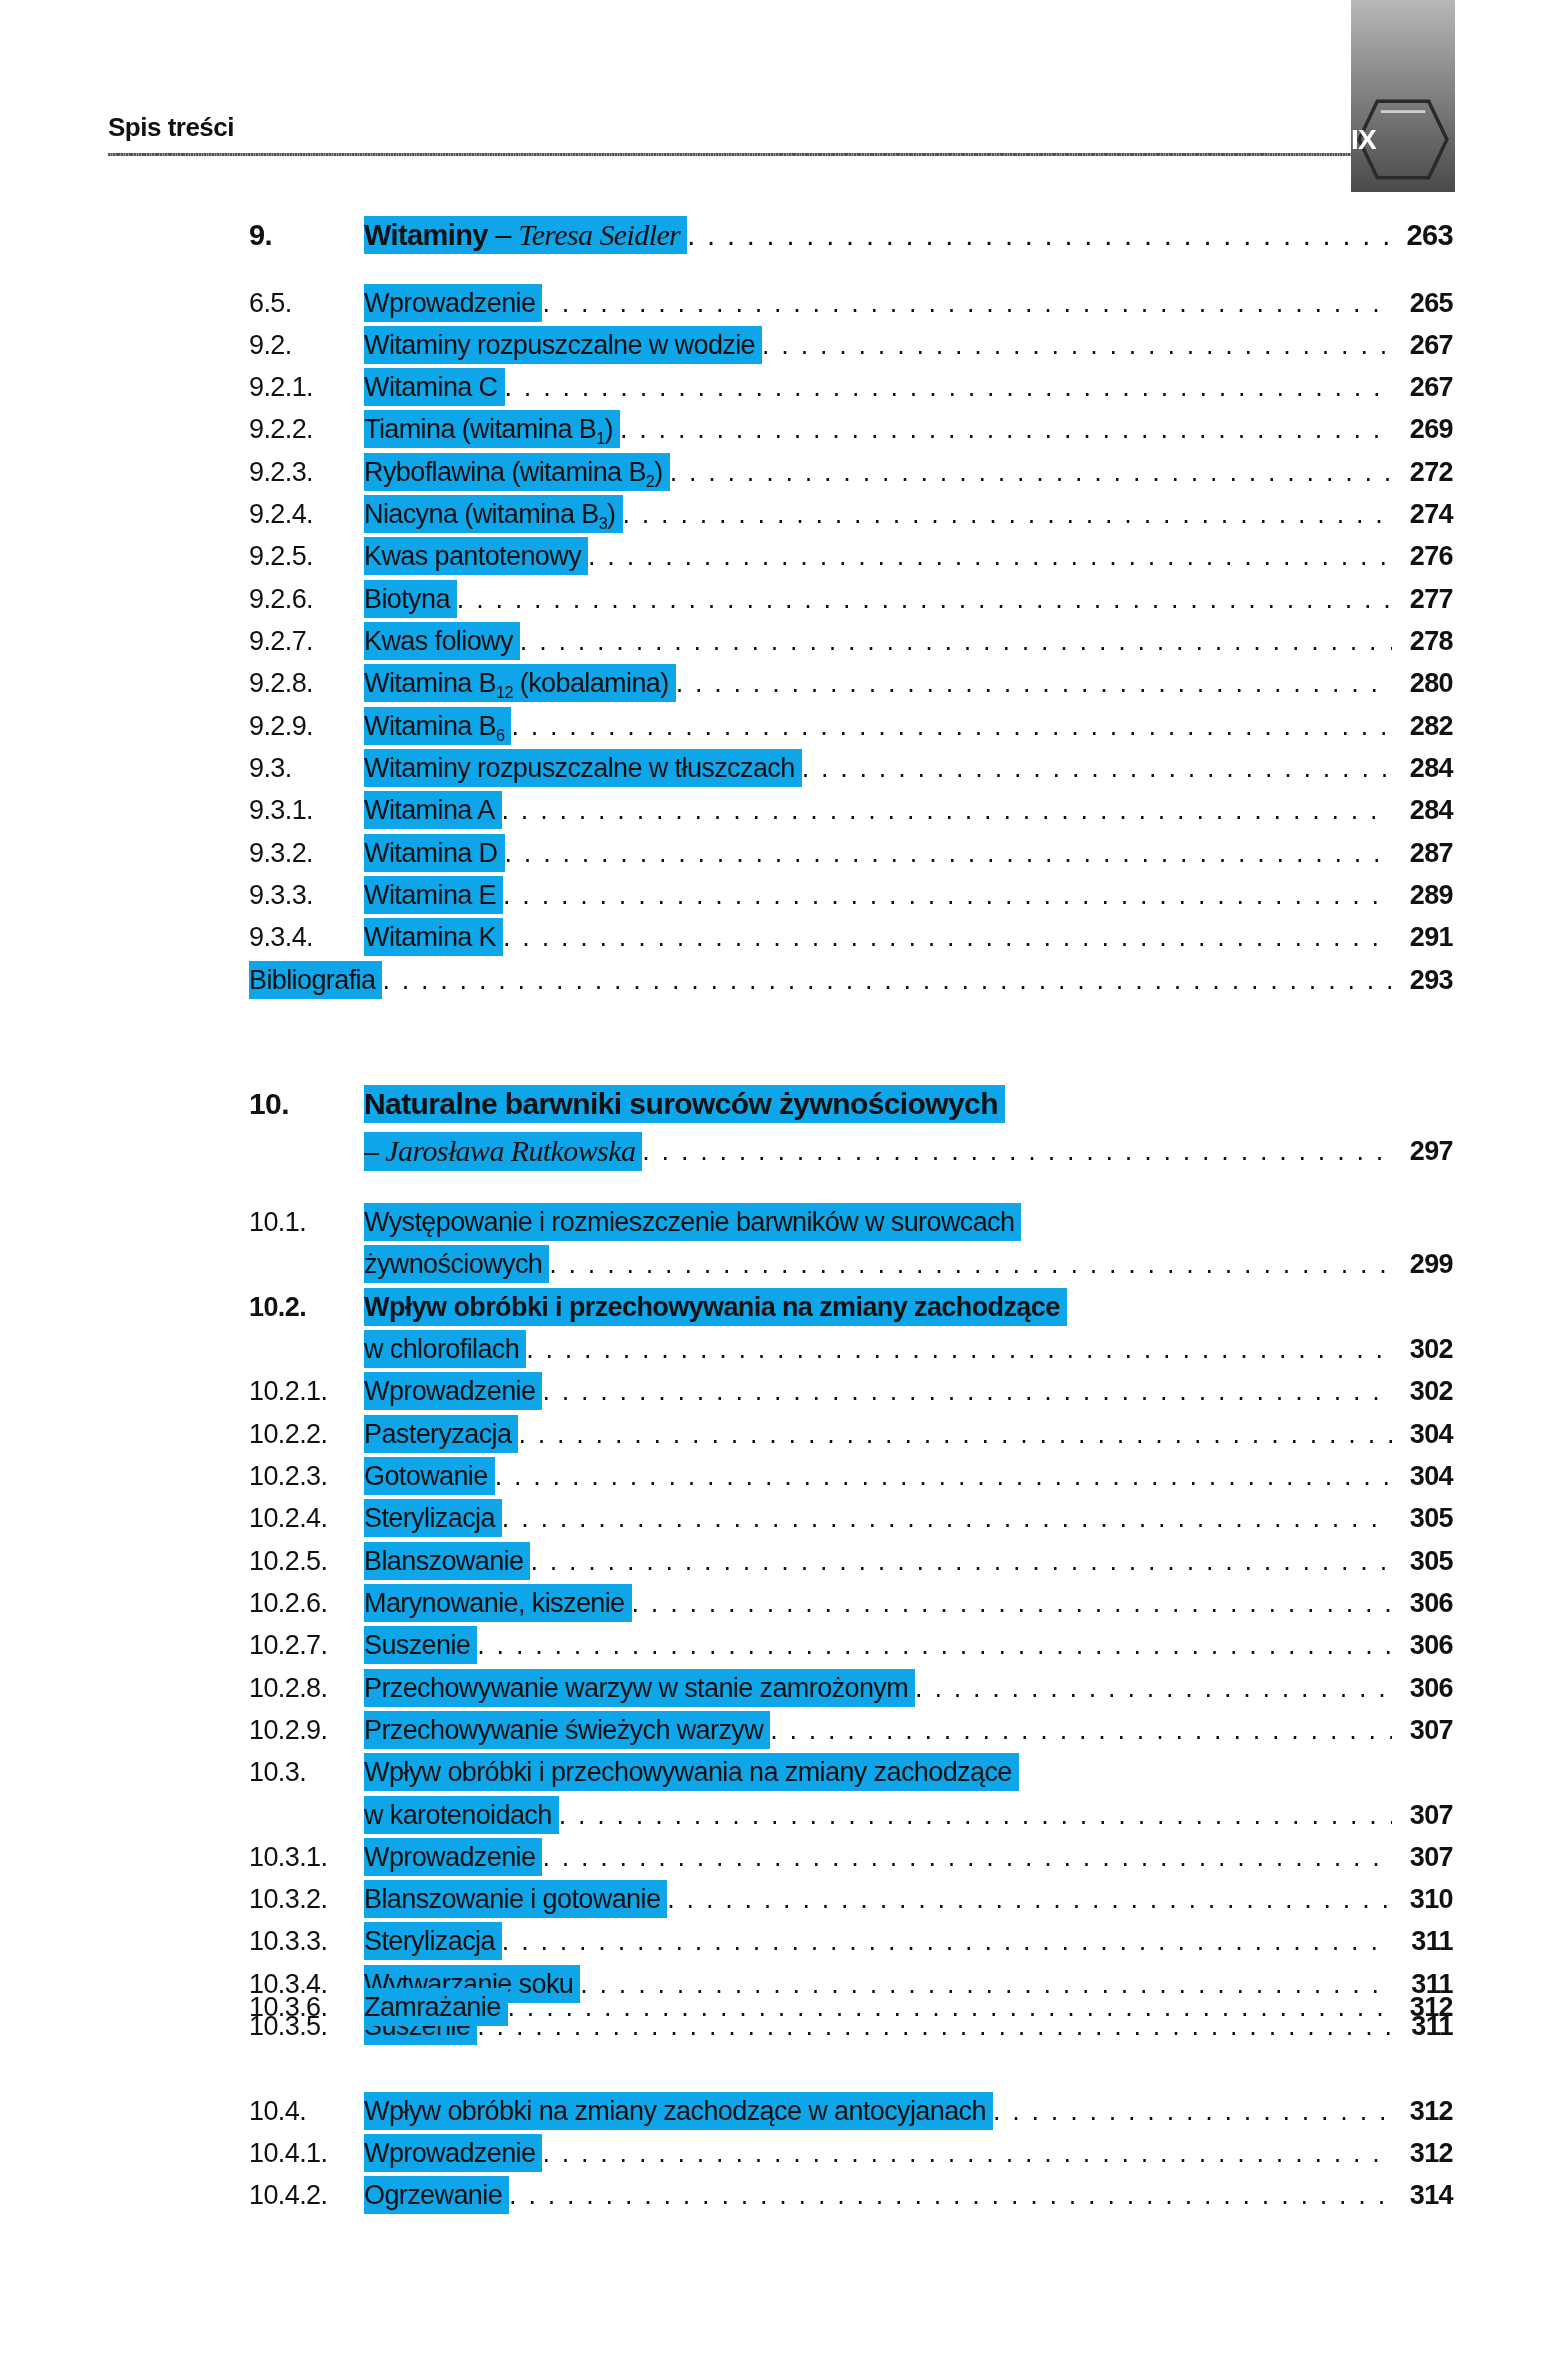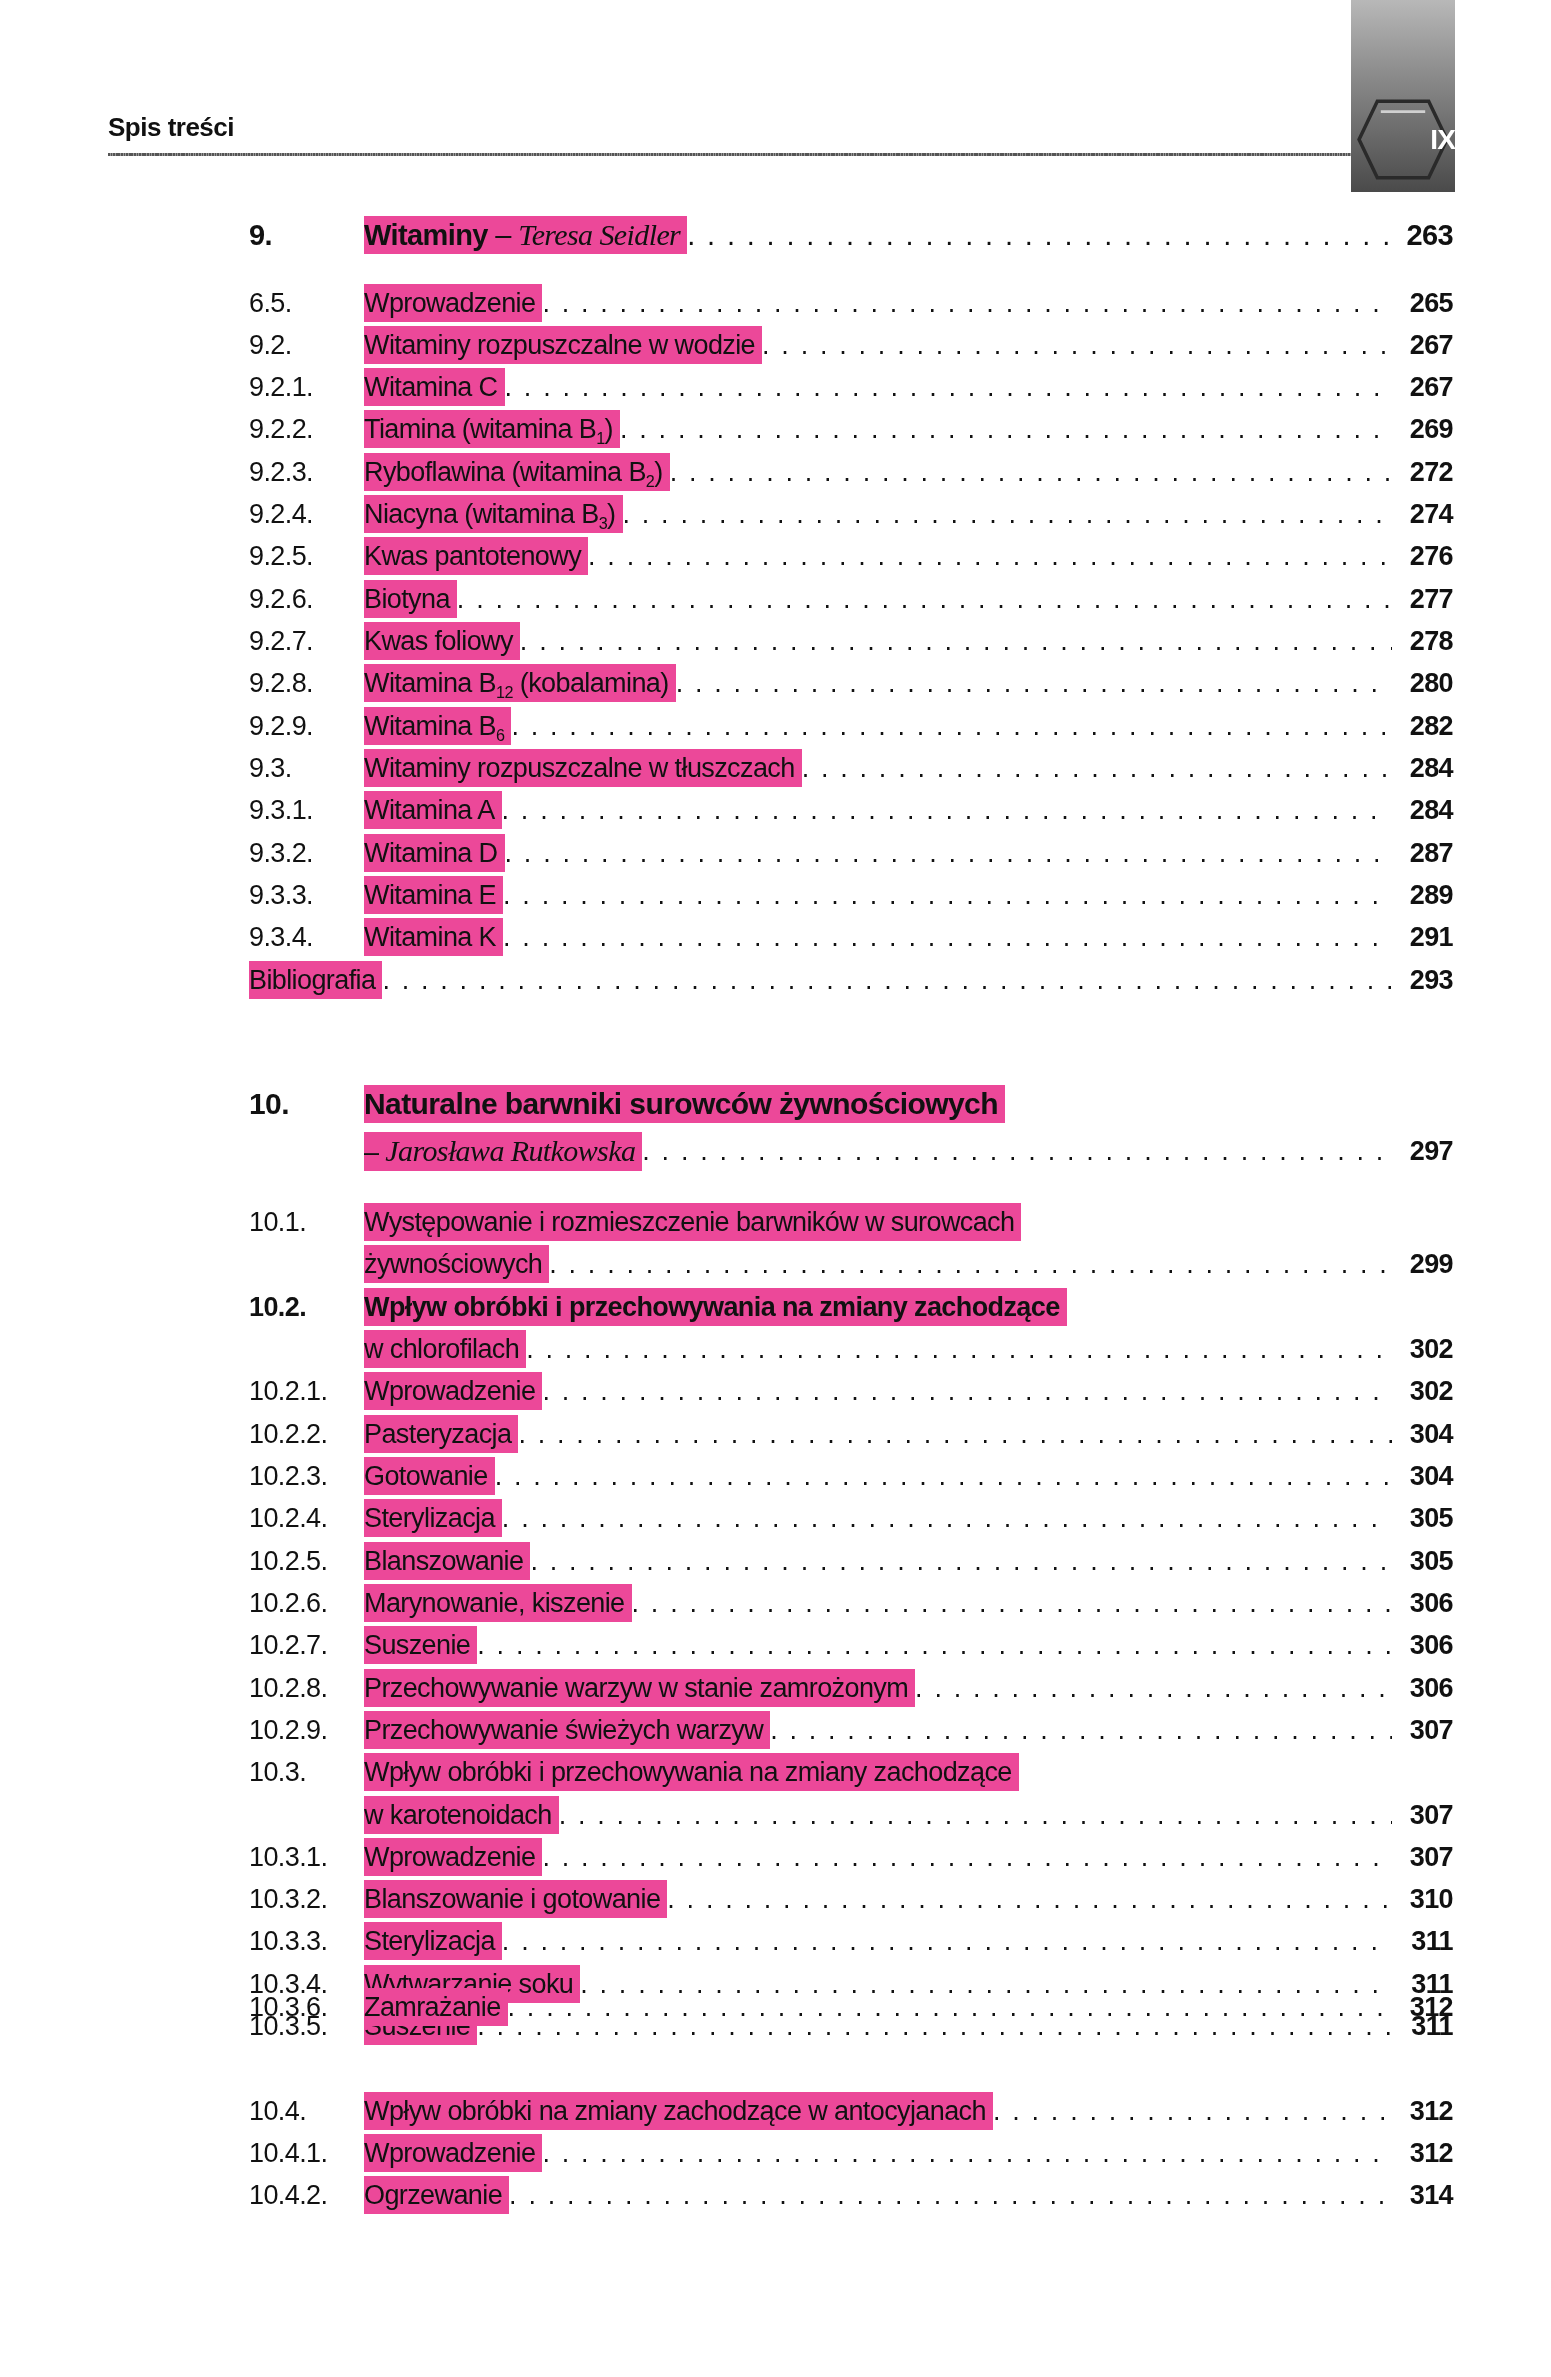--- a/index.html
+++ b/index.html
@@ -5,30 +5,30 @@
   html, body { margin: 0; padding: 0; background: #ffffff; }
   body { width: 1551px; height: 2377px; position: relative; overflow: hidden;
          font-family: "Liberation Sans", sans-serif; color: #111; }
   .page-header { position: absolute; left: 108px; top: 112px; font-weight: bold;
          font-size: 26px; letter-spacing: -0.5px; }
   .header-rule { position: absolute; left: 108px; top: 153px; width: 1248px; height: 2.6px;
          background: repeating-linear-gradient(90deg, #555 0 1.7px, #999 1.7px 2.6px); }
   .tab { position: absolute; left: 1351px; top: 0; width: 104px; height: 192px;
          background: linear-gradient(180deg, #b8b8b8 0%, #8a8a8a 40%, #4a4a4a 100%); }
   .tab svg { position: absolute; left: 0; top: 96px; }
-  .tab .tab-label { position: absolute; left: 0; width: 104px; top: 124px; text-align: right;
+  .tab .tab-label { position: absolute; left: 0; width: 104px; top: 124px; text-align: left;
          color: #fff; font-size: 28px; font-weight: bold; letter-spacing: -0.9px; }
 
   .toc { position: absolute; left: 0; top: 0; width: 1551px; }
   .row { position: absolute; left: 249px; width: 1204px; height: 38px; font-size: 27px;
          letter-spacing: -0.6px; line-height: 38px; }
   .row .num { position: absolute; left: 0; top: 0; white-space: nowrap; }
   .row .title { position: absolute; left: 115px; top: 0; right: 61px; white-space: nowrap;
          overflow: hidden; display: flex; }
-  .row .title .t { flex: 0 0 auto; padding-right: 7px; background: #ec4899; }
+  .row .title .t { flex: 0 0 auto; padding-right: 7px; background: #0ea5e9; }
   .row .title .leader { flex: 1 1 auto; overflow: hidden; white-space: nowrap;
          letter-spacing: 11.8px; color: #111; }
   .row .page { position: absolute; right: 0; top: 0; text-align: right; font-weight: bold; }
   .row.chapter { font-size: 29px; }
   .row.chapter .num, .row.chapter .t.bold { font-weight: bold; }
   .row.chapter .t .author { font-family: "Liberation Serif", serif; font-style: italic;
          font-weight: normal; font-size: 30px; }
   .row.noNum .title { left: 0; }
   sub { font-size: 0.6em; vertical-align: -0.35em; line-height: 0; }
 </style>

